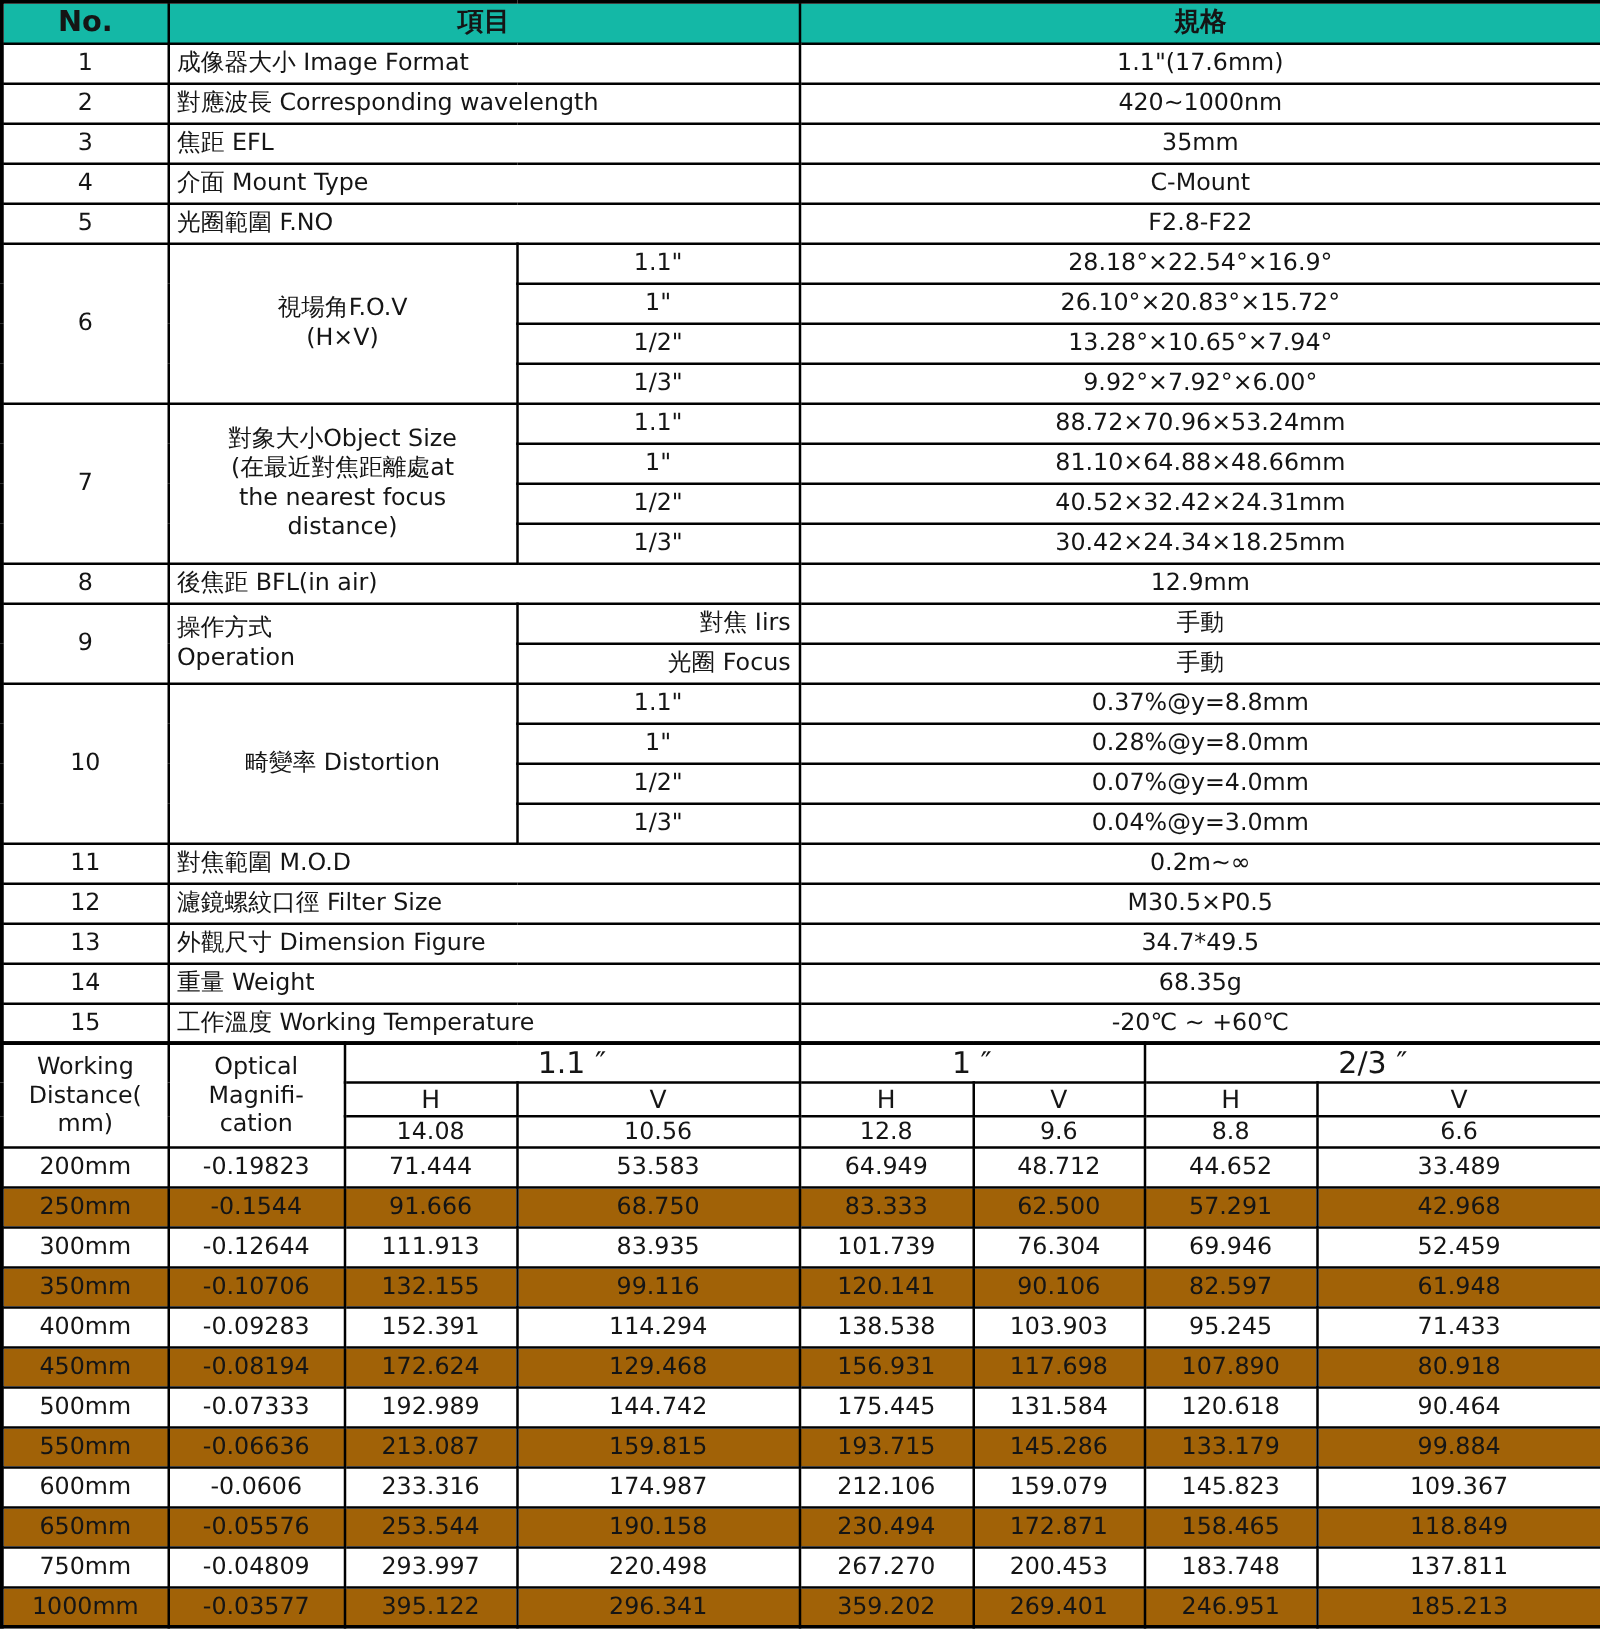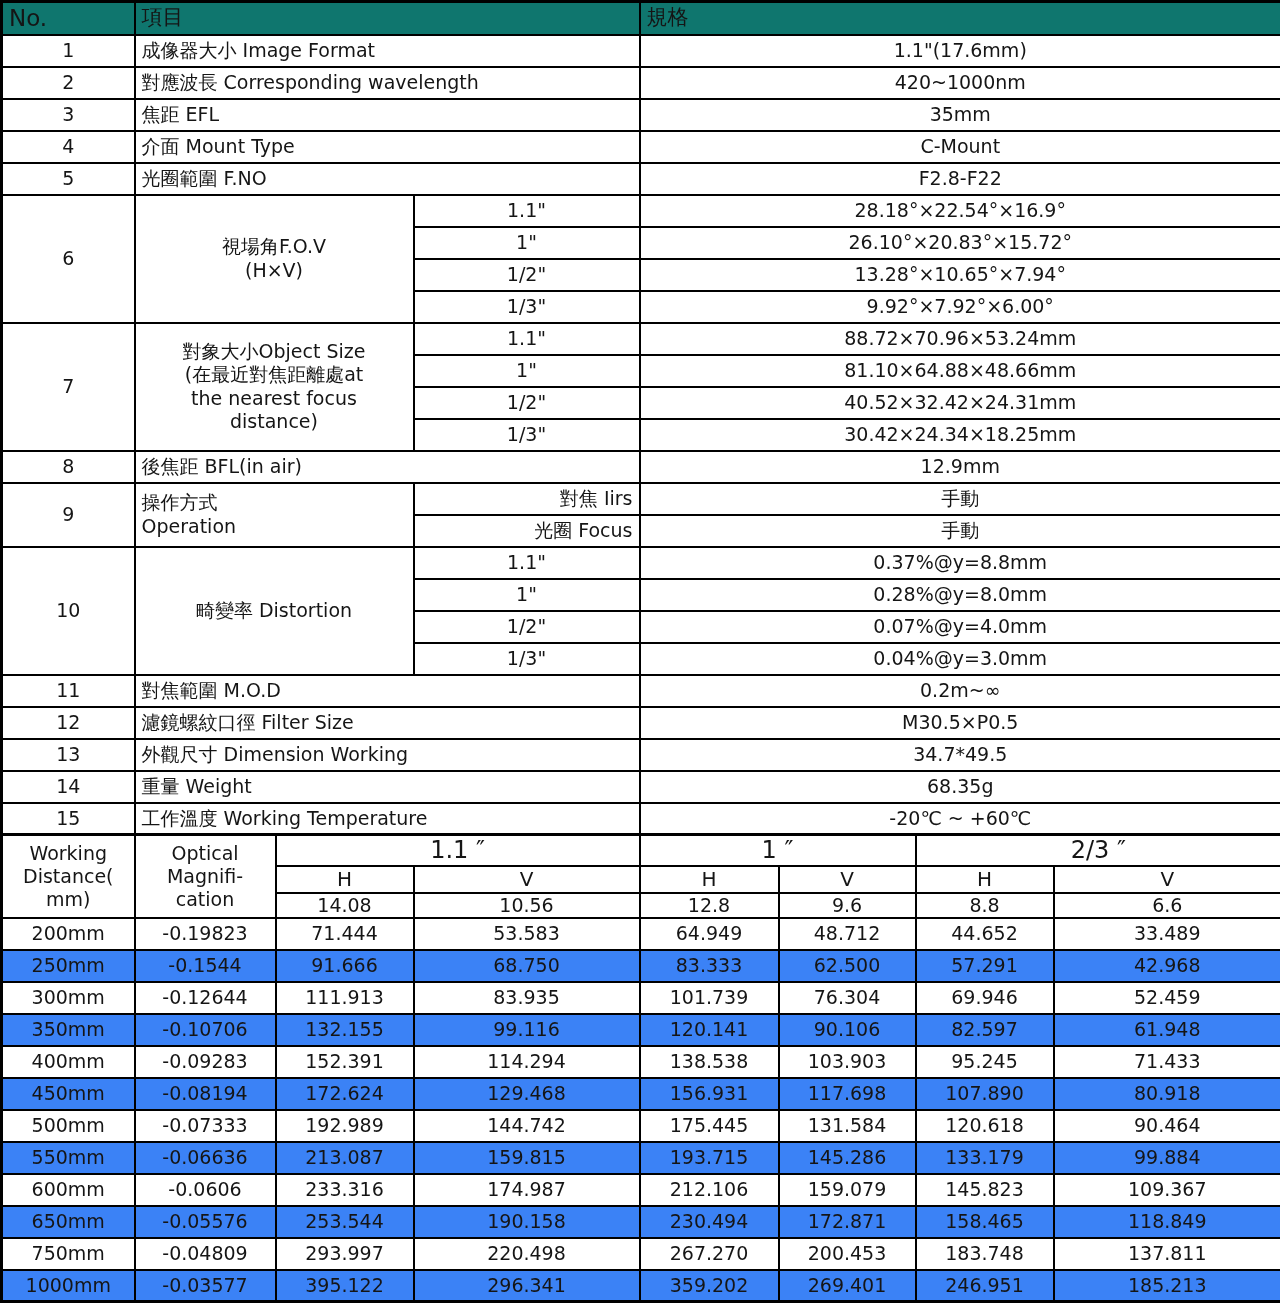--- a/index.html
+++ b/index.html
@@ -3,38 +3,38 @@
 <meta charset="utf-8">
 <style>
   html,body{margin:0;padding:0;background:#fff;}
   body{width:1280px;font-family:"DejaVu Sans","Liberation Sans",sans-serif;color:#151515;}
   table{border-collapse:collapse;table-layout:fixed;width:1280px;border:3px solid #000;}
   td,th{border:2px solid #000;padding:0 6px;vertical-align:middle;font-weight:normal;
         font-size:19px;line-height:1.22;overflow:hidden;}
   
   .t1 tr{height:32px;}
   .t1 tr.head{height:33px;}
-  .t1 .head th{background:#0f766e;font-weight:normal;font-size:21px;text-align:left;}
+  .t1 .head th{background:#14b8a6;font-weight:bold;font-size:21px;text-align:center;}
   .t1 .head th.no{font-size:23px;}
   .t1 td.no{text-align:center;}
   .t1 td.item{text-align:left;}
   .t1 td.itemc{text-align:center;}
   .t1 td.sub{text-align:center;}
   .t1 td.subl{text-align:right;padding-left:10px;}
   .t1 td.val{text-align:center;}
   .pre{white-space:pre-line;}
   
   .t2{margin-top:-3px;}
   .t2 tr.h{height:16px;}
   .t2 tr.d{height:32px;}
   .t2 th{text-align:center;font-size:19px;}
   .t2 th.grp{font-size:24px;}
   .t2 th.hv{font-size:20px;}
   .t2 td{text-align:center;}
-  .t2 tr.alt td{background:#3b82f6;}
+  .t2 tr.alt td{background:#a16207;}
 </style>
 </head>
 <body>
 
 <table class="t1">
   <colgroup>
       <col style="width:133px">
       <col style="width:279px">
       <col style="width:226px">
       <col style="width:642px">
@@ -156,21 +156,21 @@
     <td class="item" colspan="2">對焦範圍 M.O.D</td>
     <td class="val">0.2m~∞</td>
   </tr>
   <tr>
     <td class="no">12</td>
     <td class="item" colspan="2">濾鏡螺紋口徑 Filter Size</td>
     <td class="val">M30.5×P0.5</td>
   </tr>
   <tr>
     <td class="no">13</td>
-    <td class="item" colspan="2">外觀尺寸 Dimension Working</td>
+    <td class="item" colspan="2">外觀尺寸 Dimension Figure</td>
     <td class="val">34.7*49.5</td>
   </tr>
   <tr>
     <td class="no">14</td>
     <td class="item" colspan="2">重量 Weight</td>
     <td class="val">68.35g</td>
   </tr>
   <tr>
     <td class="no">15</td>
     <td class="item" colspan="2">工作溫度 Working Temperature</td>

